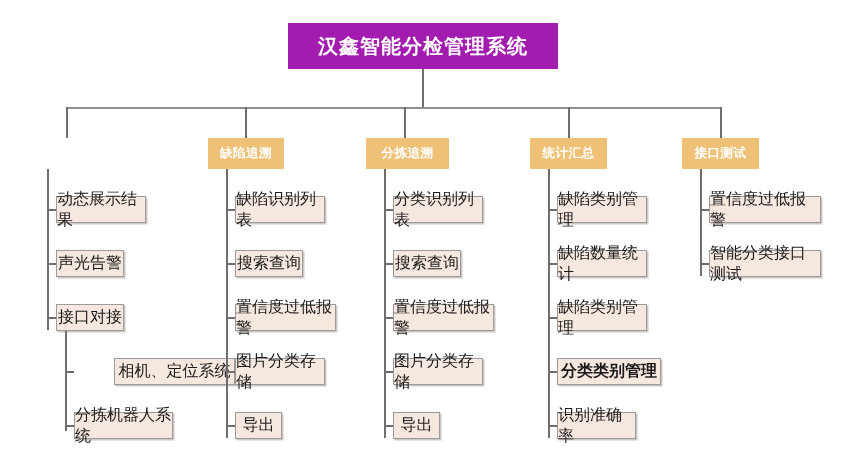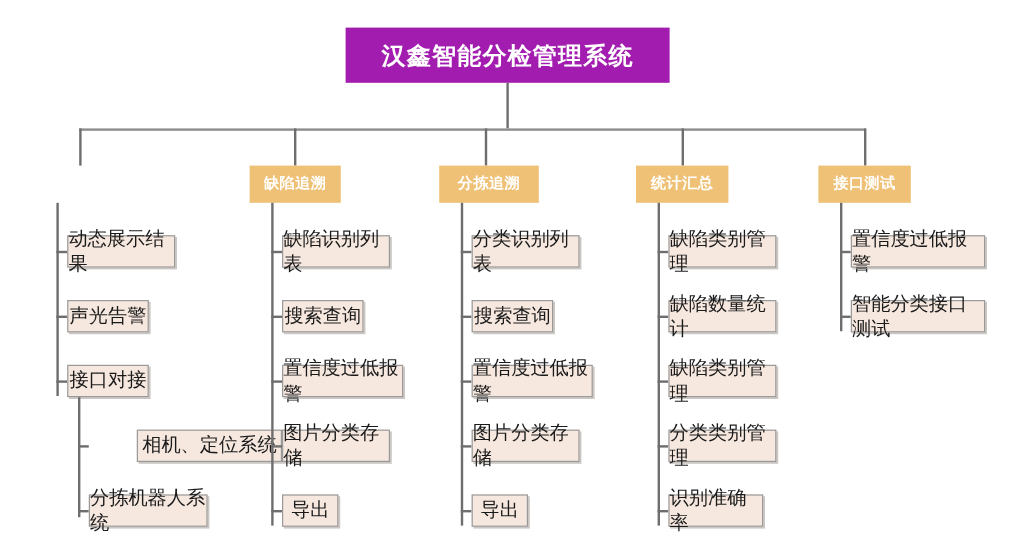--- a/index.html
+++ b/index.html
@@ -143,21 +143,21 @@
   <div class="conn v" style="left:548px; top:169px; height:269px;"></div>
   <div class="conn h" style="left:548px; top:209px; width:9px;"></div>
   <div class="conn h" style="left:548px; top:263px; width:9px;"></div>
   <div class="conn h" style="left:548px; top:317px; width:9px;"></div>
   <div class="conn h" style="left:548px; top:371px; width:9px;"></div>
   <div class="conn h" style="left:548px; top:425px; width:9px;"></div>
 
   <div class="leaf-node" style="left:557px; top:196px; width:90px;">缺陷类别管理</div>
   <div class="leaf-node" style="left:557px; top:250px; width:90px;">缺陷数量统计</div>
   <div class="leaf-node" style="left:557px; top:304px; width:90px;">缺陷类别管理</div>
-  <div class="leaf-node" style="left:557px; top:358px; width:90px;">分类类别管理</div>
+  <div class="leaf-node" style="left:557px; top:358px; width:104px;font-weight:bold;">分类类别管理</div>
   <div class="leaf-node" style="left:557px; top:412px; width:79px;">识别准确率</div>
 
   <div class="cat-node" style="left:682px; top:138px; width:77px;">接口测试</div>
 
   <div class="conn v" style="left:700px; top:169px; height:107px;"></div>
   <div class="conn h" style="left:700px; top:209px; width:9px;"></div>
   <div class="conn h" style="left:700px; top:263px; width:9px;"></div>
 
   <div class="leaf-node" style="left:709px; top:196px; width:112px;">置信度过低报警</div>
   <div class="leaf-node" style="left:709px; top:250px; width:112px;">智能分类接口测试</div>

